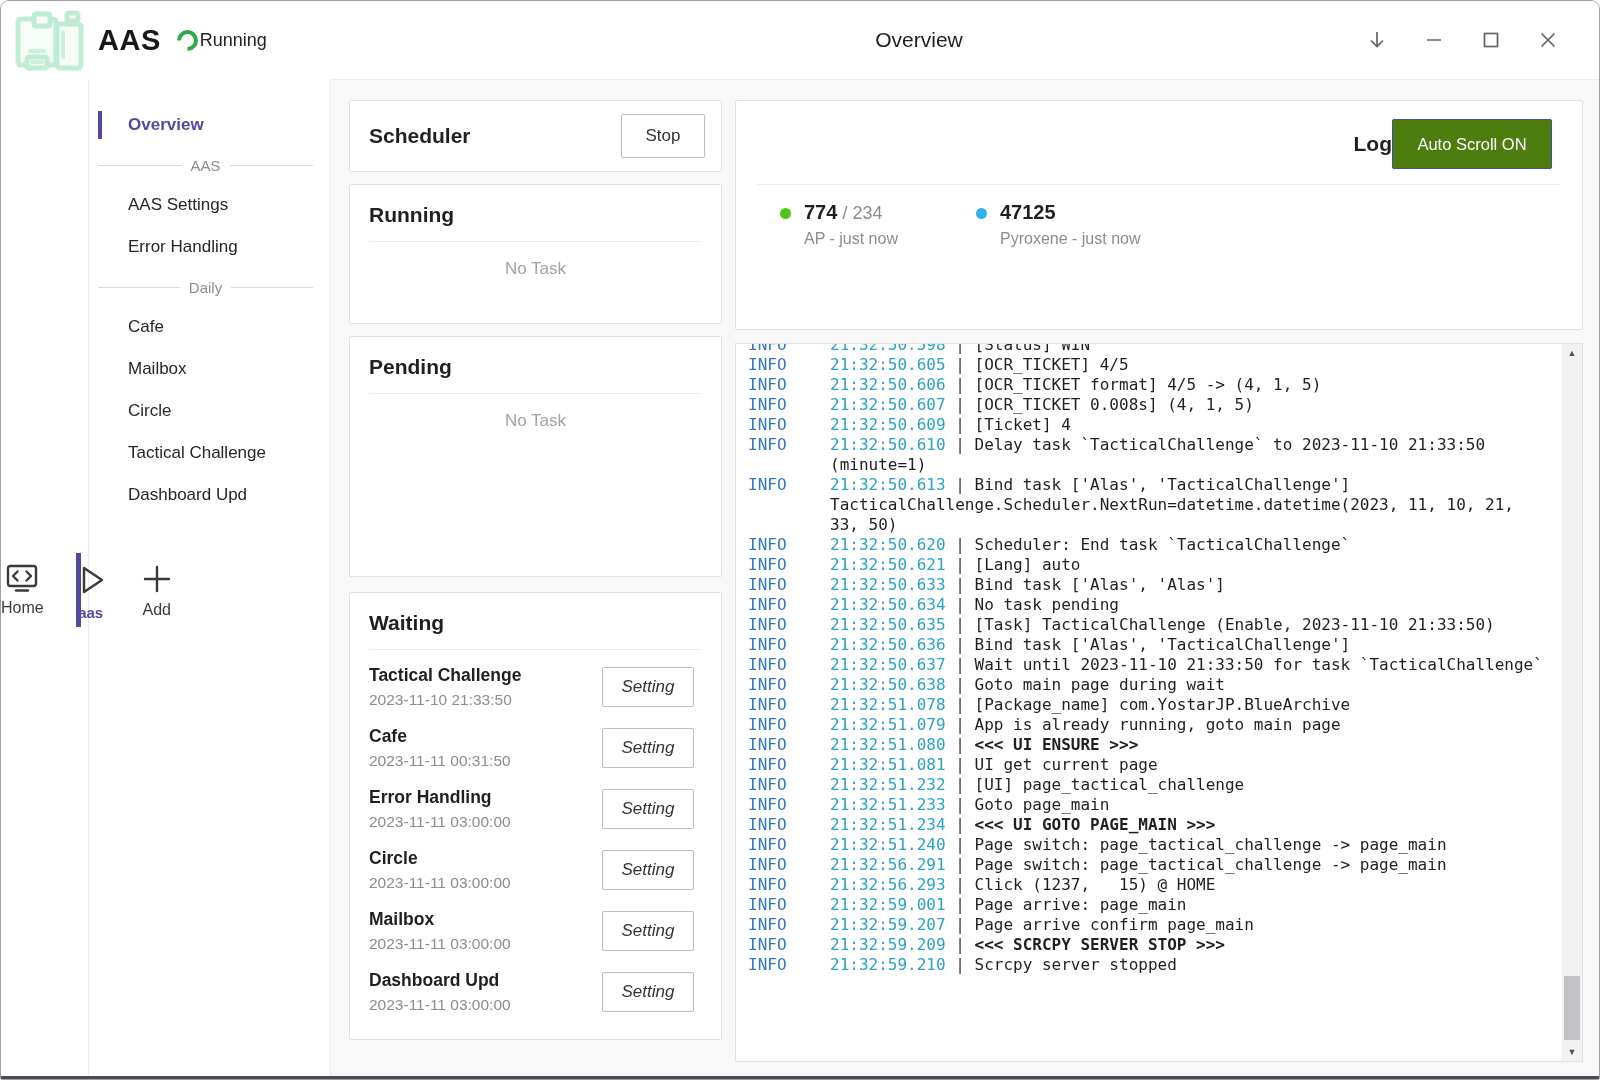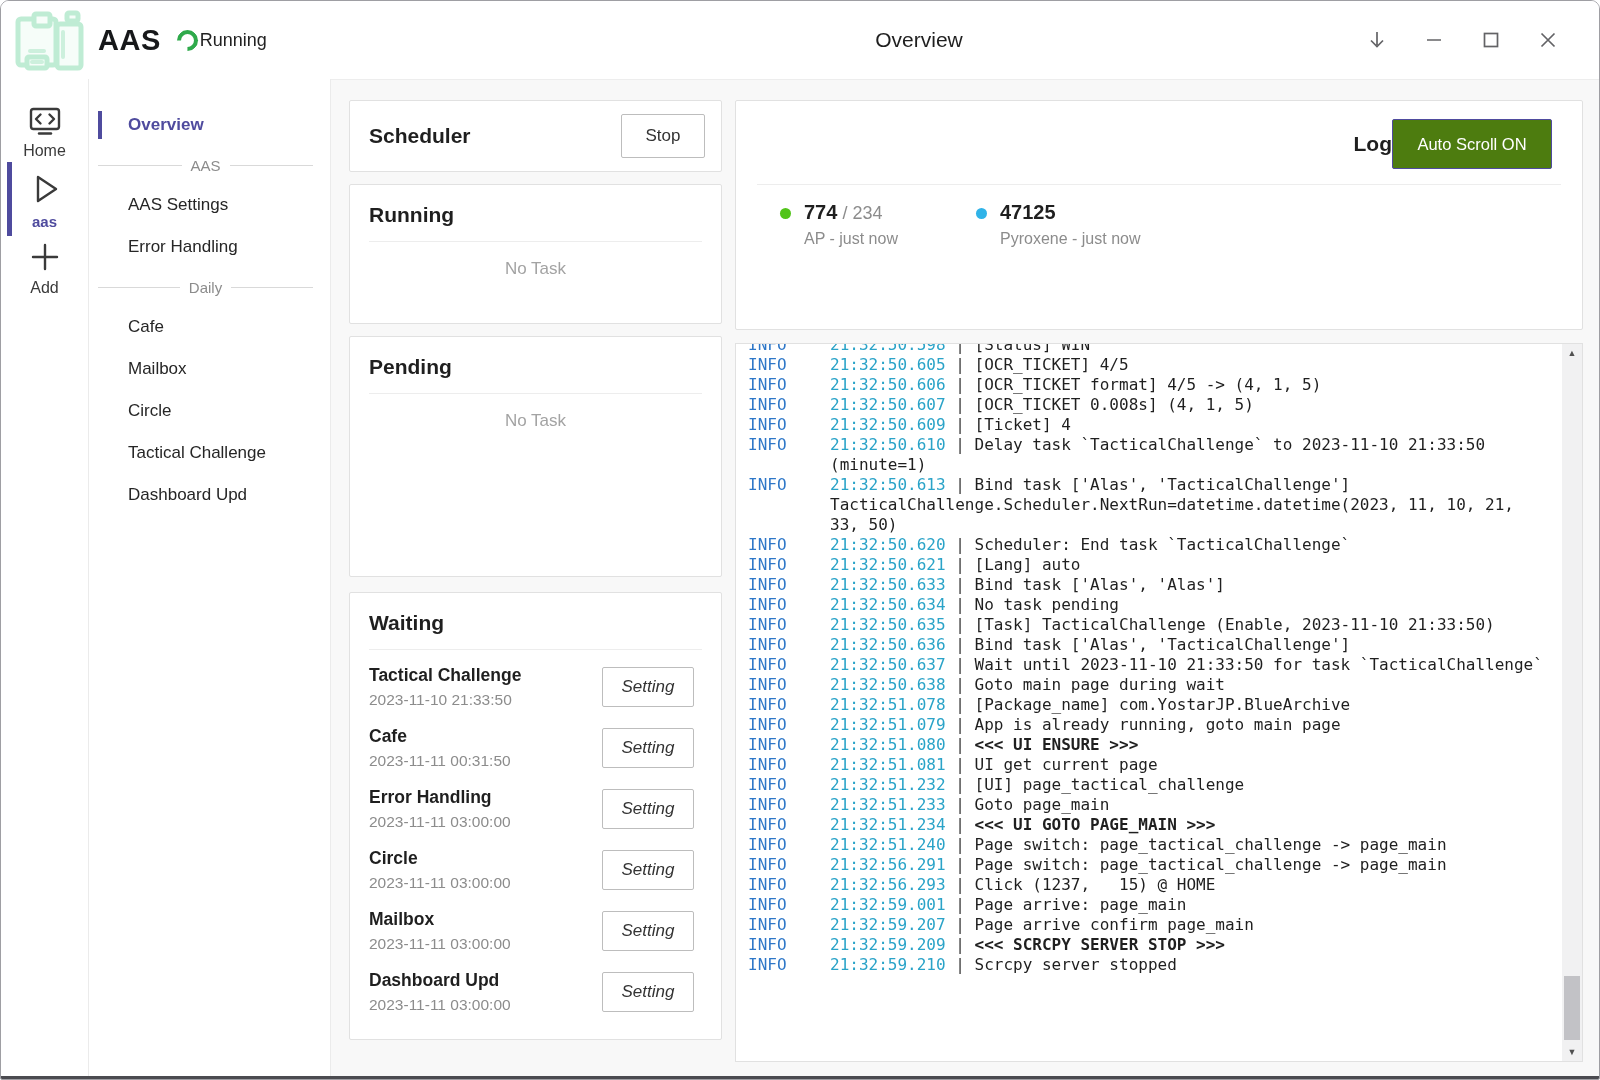--- a/index.html
+++ b/index.html
@@ -19,21 +19,21 @@
     font-size:21px; color:#1f1f1f;}
   .win-controls{ position:absolute; right:40px; top:0; height:78px; display:flex; align-items:center; gap:35px;}
   .win-btn{ width:22px; height:22px; display:flex; align-items:center; justify-content:center; cursor:default;}
   .win-btn svg{ stroke:#636366; stroke-width:1.7; fill:none;}
 
   
   .body{ display:flex; height:999px; }
 
   
   .rail{ width:88px; border-right:1px solid #ebebeb; background:#fff; padding-top:22px;
-    display:flex; flex-direction:column; align-items:center; }
+    display:flex; flex-direction:row; align-items:center; gap:26px;}
   .rail-item{ position:relative; width:100%; display:flex; flex-direction:column; align-items:center; padding:4px 0;}
   .rail-item.active::before{ content:""; position:absolute; left:6px; top:-2px; bottom:-2px; width:5px; background:#4f4b9e;}
   .rail-label{ font-size:16px; color:#3a3a3a; margin-top:3px;}
   .rail-item.active .rail-label{ color:#4f4b9e; font-weight:700; font-size:15px;}
   .rail-item svg{ stroke:#3a3a3a; fill:none; stroke-width:2.4; stroke-linecap:round; stroke-linejoin:round;}
 
   
   .nav{ width:242px; border-right:1px solid #ebebeb; background:#fff; padding-top:25px;}
   .nav-item{ position:relative; height:42px; display:flex; align-items:center; padding-left:39px;
     font-size:17px; color:#262626; cursor:default;}

